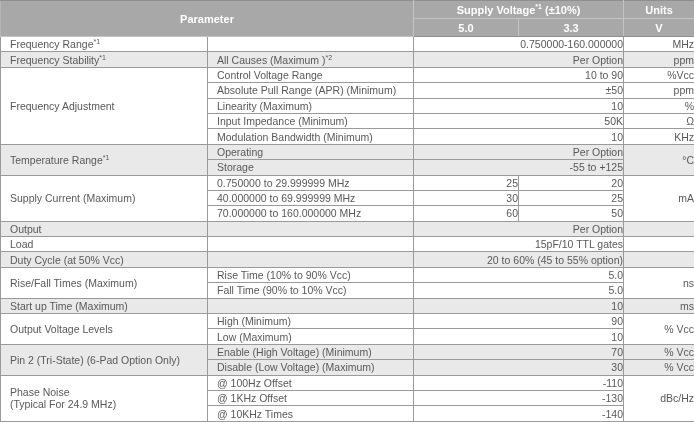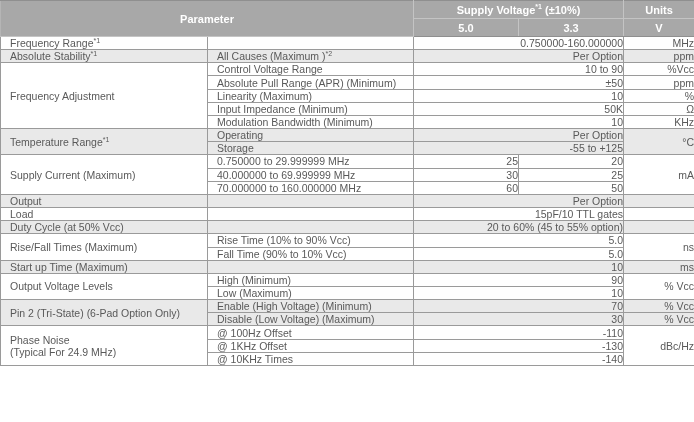--- a/index.html
+++ b/index.html
@@ -8,21 +8,21 @@
     --row_shade:#e9e9e9;
     --body_text:#595959;
     --border_gray:#9a9a9a;
     --header_line:#c4c4c4;
   }
   html,body{margin:0;padding:0;background:#fff;}
   body{width:694px;height:422px;font-family:"Liberation Sans",sans-serif;}
   table.spec{
     border-collapse:collapse;
     table-layout:fixed;
-    width:694px;height:366px;
+    width:694px;height:422px;
   }
   col.c-param1{width:207px;}
   col.c-param2{width:206px;}
   col.c-v50{width:105px;}
   col.c-v33{width:105px;}
   col.c-units{width:71px;}
   th,td{
     border:1px solid var(--border_gray);
     font-size:10.5px;
     color:var(--body_text);
@@ -74,21 +74,21 @@
     </tr>
   </thead>
   <tbody>
     <tr>
       <td class="p"><span>Frequency Range</span><sup>*1</sup></td>
       <td class="s"></td>
       <td class="v" colspan="2">0.750000-160.000000</td>
       <td class="u">MHz</td>
     </tr>
     <tr class="shade">
-      <td class="p"><span>Absolute Stability</span><sup>*1</sup></td>
+      <td class="p"><span>Frequency Stability</span><sup>*1</sup></td>
       <td class="s"><span>All Causes (Maximum )</span><sup>*2</sup></td>
       <td class="v" colspan="2">Per Option</td>
       <td class="u">ppm</td>
     </tr>
     <tr>
       <td class="p" rowspan="5">Frequency Adjustment</td>
       <td class="s">Control Voltage Range</td>
       <td class="v" colspan="2">10 to 90</td>
       <td class="u">%Vcc</td>
     </tr>

